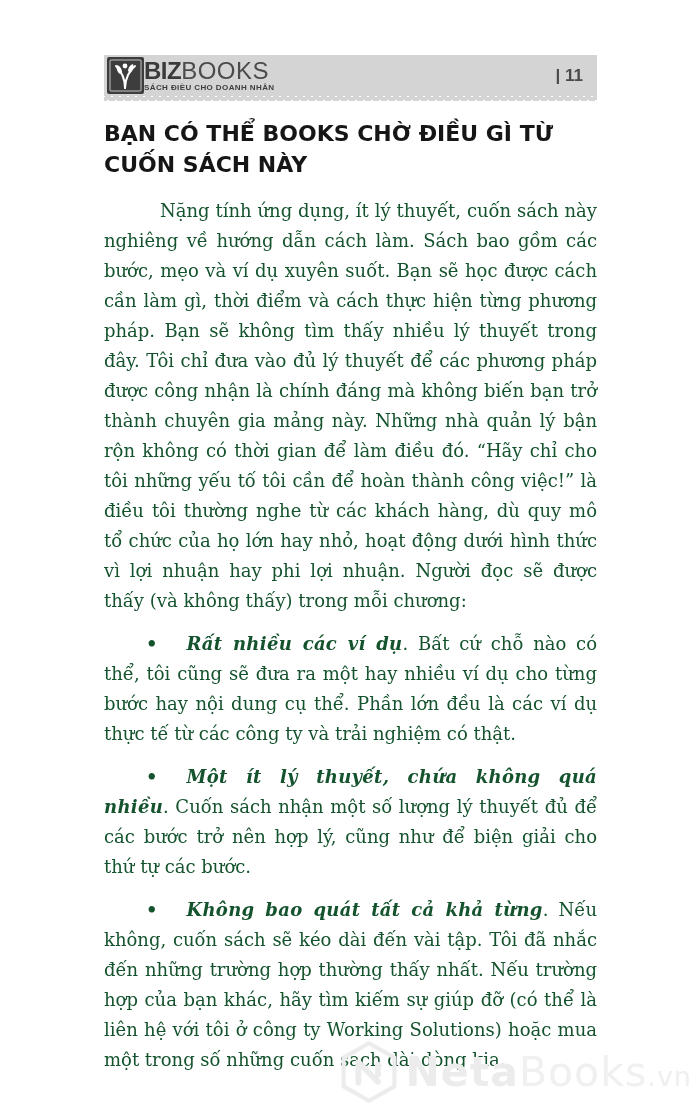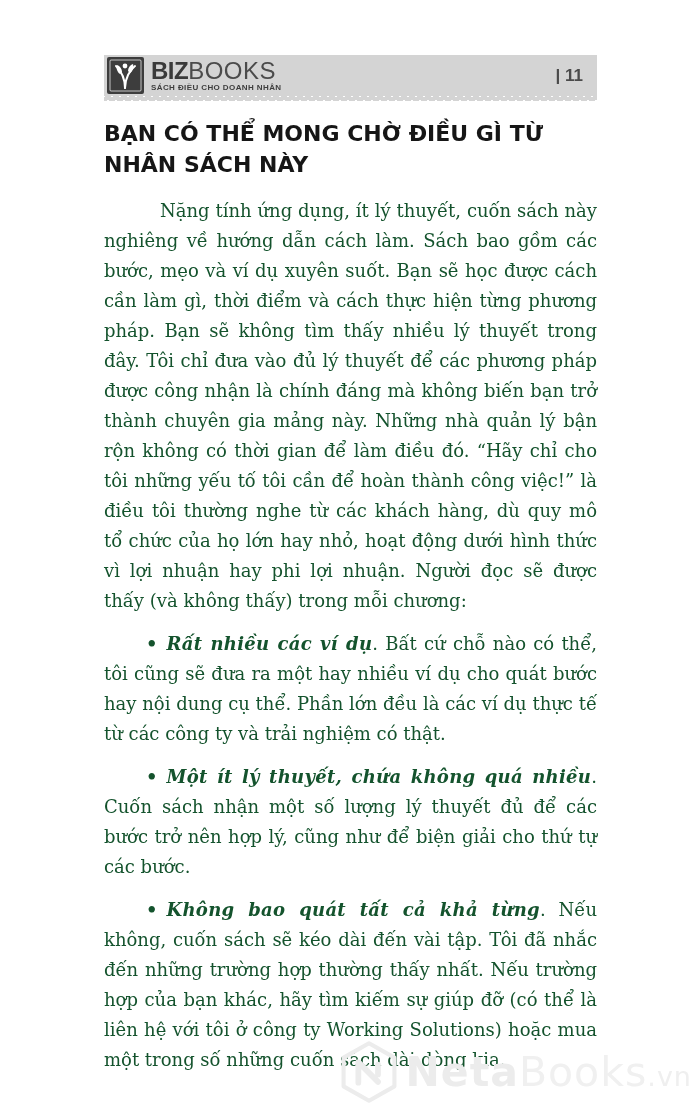--- a/index.html
+++ b/index.html
@@ -14,21 +14,21 @@
     background:#d4d4d4; display:flex; align-items:center;
     justify-content:space-between; padding:0 14px 0 3px; box-sizing:border-box;
   }
   .band::after {
     content:""; position:absolute; left:0; right:0; bottom:-5px; height:5px;
     background:
       linear-gradient(45deg,  transparent 33.3%, #d4d4d4 33.3%, #d4d4d4 66.6%, transparent 66.6%),
       linear-gradient(-45deg, transparent 33.3%, #d4d4d4 33.3%, #d4d4d4 66.6%, transparent 66.6%);
     background-size:8px 10px; background-position:0 -5px;
   }
-  .logo { display:flex; align-items:center; gap:7px; }
+  .logo { display:flex; align-items:center; }
   .logo-mark { width:37px; height:37px; display:block; }
   .wordmark {
     font-family:"Liberation Sans","DejaVu Sans",sans-serif;
     font-size:24px; line-height:22px; letter-spacing:-0.5px; white-space:nowrap;
   }
   .wm-biz  { font-weight:800; color:#3a3a3a; }
   .wm-books{ font-weight:400; color:#4b4b4b; letter-spacing:0.5px; }
   .tagline {
     font-family:"Liberation Sans","DejaVu Sans",sans-serif;
     font-size:8px; font-weight:bold; color:#3d3d3d; letter-spacing:0.4px; margin-top:1px;
@@ -49,21 +49,21 @@
 
   
   .body-col { position:absolute; left:104px; top:196px; width:493px; }
   .body-col p {
     margin:0 0 13px 0; text-align:justify; color:#14532d;
     font-size:18px; line-height:30px;
   }
   p.intro  { text-indent:56px; }
   p.bullet { text-indent:42px; }
   .marker { padding-right:9px; font-weight:bold; }
-  .lead { font-weight:bold; font-style:italic; letter-spacing:0.3px; }
+  .lead { font-weight:bold; font-style:italic; letter-spacing:0.3px;margin-left:20px; }
 
   
   .watermark {
     position:absolute; right:8px; bottom:16px; display:flex; align-items:center;
     gap:8px; user-select:none;
   }
   .wmk-hex { width:58px; height:64px; display:block; }
   .wmk-text {
     font-family:"DejaVu Sans","Liberation Sans",sans-serif; font-weight:bold;
     font-size:41px; color:#ececec; letter-spacing:1px; white-space:nowrap;
@@ -88,26 +88,26 @@
         <circle cx="18" cy="9" r="2.4" fill="#ffffff"></circle>
       </svg>
       <div class="logo-text">
         <div class="wordmark"><span class="wm-biz">BIZ</span><span class="wm-books">BOOKS</span></div>
         <div class="tagline">SÁCH ĐIỀU CHO DOANH NHÂN</div>
       </div>
     </div>
     <div class="pagenum">| 11</div>
   </header>
 
-  <h1 class="title">BẠN CÓ THỂ MONG CHỜ ĐIỀU GÌ TỪ NHÂN SÁCH NÀY</h1>
+  <h1 class="title">BẠN CÓ THỂ BOOKS CHỜ ĐIỀU GÌ TỪ CUỐN SÁCH NÀY</h1>
 
   <div class="body-col">
     <p class="intro">Nặng tính ứng dụng, ít lý thuyết, cuốn sách này nghiêng về hướng dẫn cách làm. Sách bao gồm các bước, mẹo và ví dụ xuyên suốt. Bạn sẽ học được cách cần làm gì, thời điểm và cách thực hiện từng phương pháp. Bạn sẽ không tìm thấy nhiều lý thuyết trong đây. Tôi chỉ đưa vào đủ lý thuyết để các phương pháp được công nhận là chính đáng mà không biến bạn trở thành chuyên gia mảng này. Những nhà quản lý bận rộn không có thời gian để làm điều đó. “Hãy chỉ cho tôi những yếu tố tôi cần để hoàn thành công việc!” là điều tôi thường nghe từ các khách hàng, dù quy mô tổ chức của họ lớn hay nhỏ, hoạt động dưới hình thức vì lợi nhuận hay phi lợi nhuận. Người đọc sẽ được thấy (và không thấy) trong mỗi chương:</p>
 
-    <p class="bullet"><span class="marker">•</span><span class="lead">Rất nhiều các ví dụ</span><span>. Bất cứ chỗ nào có thể, tôi cũng sẽ đưa ra một hay nhiều ví dụ cho quát bước hay nội dung cụ thể. Phần lớn đều là các ví dụ thực tế từ các công ty và trải nghiệm có thật.</span></p>
+    <p class="bullet"><span class="marker">•</span><span class="lead">Rất nhiều các ví dụ</span><span>. Bất cứ chỗ nào có thể, tôi cũng sẽ đưa ra một hay nhiều ví dụ cho từng bước hay nội dung cụ thể. Phần lớn đều là các ví dụ thực tế từ các công ty và trải nghiệm có thật.</span></p>
 
     <p class="bullet"><span class="marker">•</span><span class="lead">Một ít lý thuyết, chứa không quá nhiều</span><span>. Cuốn sách nhận một số lượng lý thuyết đủ để các bước trở nên hợp lý, cũng như để biện giải cho thứ tự các bước.</span></p>
 
     <p class="bullet"><span class="marker">•</span><span class="lead">Không bao quát tất cả khả từng</span><span>. Nếu không, cuốn sách sẽ kéo dài đến vài tập. Tôi đã nhắc đến những trường hợp thường thấy nhất. Nếu trường hợp của bạn khác, hãy tìm kiếm sự giúp đỡ (có thể là liên hệ với tôi ở công ty Working Solutions) hoặc mua một trong số những cuốn sách dài dòng kia.</span></p>
   </div>
 
   <div class="watermark">
     <svg class="wmk-hex" viewBox="0 0 70 78" xmlns="http://www.w3.org/2000/svg">
       <polygon points="35,4 66,21.5 66,56.5 35,74 4,56.5 4,21.5" fill="none" stroke="#ececec" stroke-width="5" stroke-linejoin="round"></polygon>
       <path d="M22 52 L22 27 L46 51 M46 42 L46 30" fill="none" stroke="#ececec" stroke-width="7" stroke-linecap="round" stroke-linejoin="round"></path>

